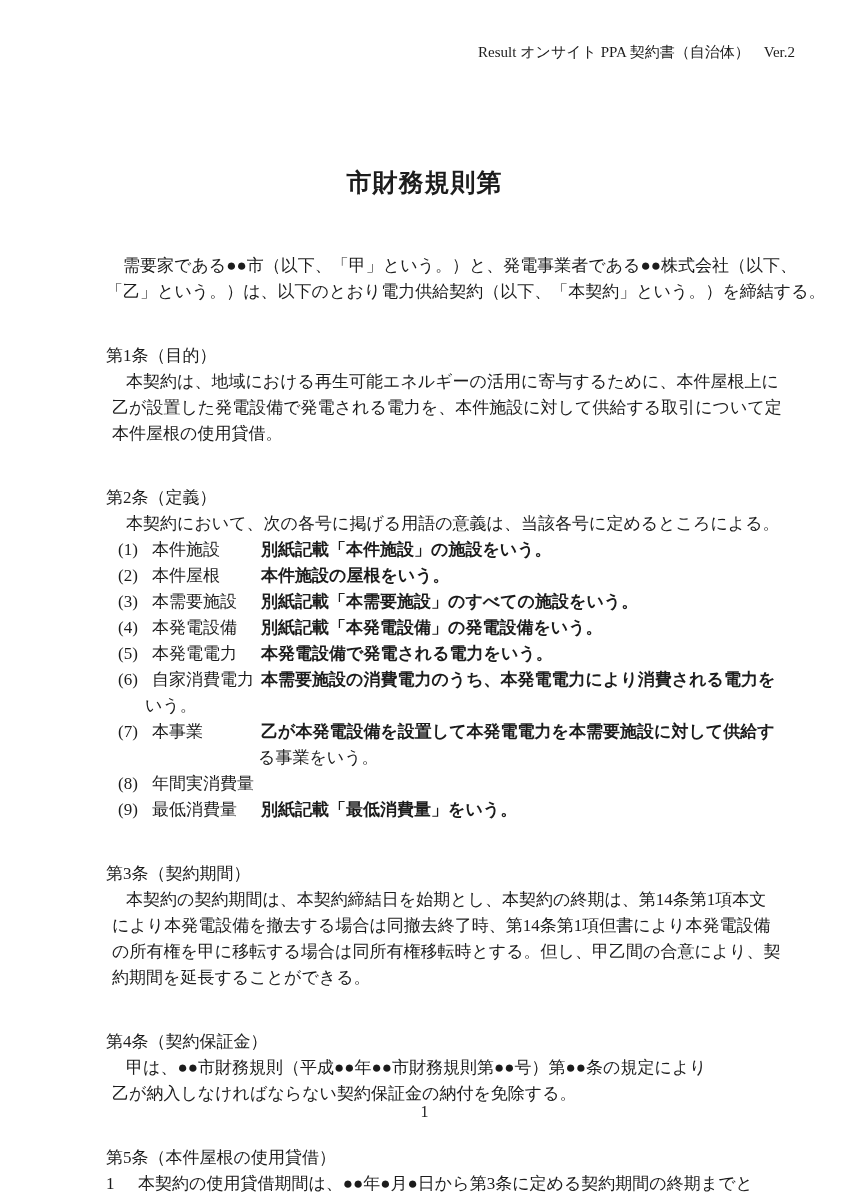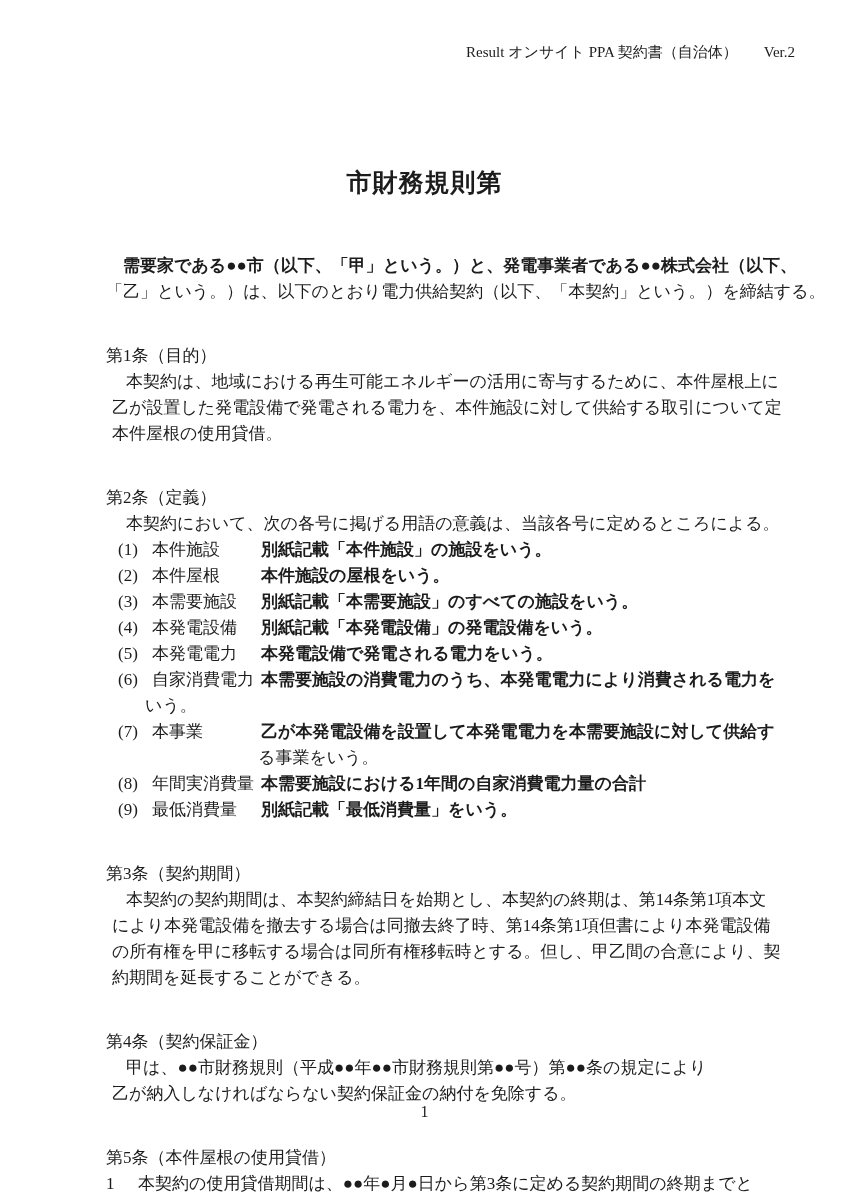--- a/index.html
+++ b/index.html
@@ -13,21 +13,21 @@
     overflow: hidden;
   }
   .header {
     position: absolute;
     top: 42px;
     right: 54px;
     font-size: 15px;
     line-height: 20px;
     white-space: nowrap;
   }
-  .header .ver { margin-left: 26px; }
+  .header .ver { margin-left: 14px; }
   .doc-title {
     position: absolute;
     top: 166px;
     left: 0;
     width: 100%;
     margin: 0;
     text-align: center;
     font-size: 25px;
     font-weight: bold;
     letter-spacing: 1px;
@@ -40,21 +40,21 @@
     width: 660px;
     font-size: 17px;
   }
   .ln {
     margin: 0;
     line-height: 26px;
     height: 26px;
     white-space: nowrap;
   }
   .article { margin-top: 38px; }            
-  .intro-first  { padding-left: 17px; font-weight: bold; }     
+  .intro-first  { padding-left: 17px; }     
   .para-first   { padding-left: 20px; }     
   .para-cont    { padding-left: 6px;  }     
   .def-row { display: flex; }
   .def-row .no   { margin-left: 12px; width: 34px; flex: none; }
   .def-row .term { width: 109px; flex: none; }
   .def-row .def  { flex: none; font-weight: bold; }
   .cont-short { padding-left: 39px;  }      
   .cont-deep  { padding-left: 152px; }      
   .clause-row { display: flex; }
   .clause-row .cno { width: 32px; flex: none; }
@@ -128,21 +128,20 @@
       <p class="ln cont-short">いう。</p>
       <div class="ln def-row">
         <span class="no">(7)</span>
         <span class="term">本事業</span>
         <span class="def">乙が本発電設備を設置して本発電電力を本需要施設に対して供給す</span>
       </div>
       <p class="ln cont-deep">る事業をいう。</p>
       <div class="ln def-row">
         <span class="no">(8)</span>
         <span class="term">年間実消費量</span>
-        <span class="def">本需要施設における1年間の自家消費電力量の合計</span>
       </div>
       <div class="ln def-row">
         <span class="no">(9)</span>
         <span class="term">最低消費量</span>
         <span class="def">別紙記載「最低消費量」をいう。</span>
       </div>
     </section>
 
     <section class="article">
       <p class="ln">第3条（契約期間）</p>

